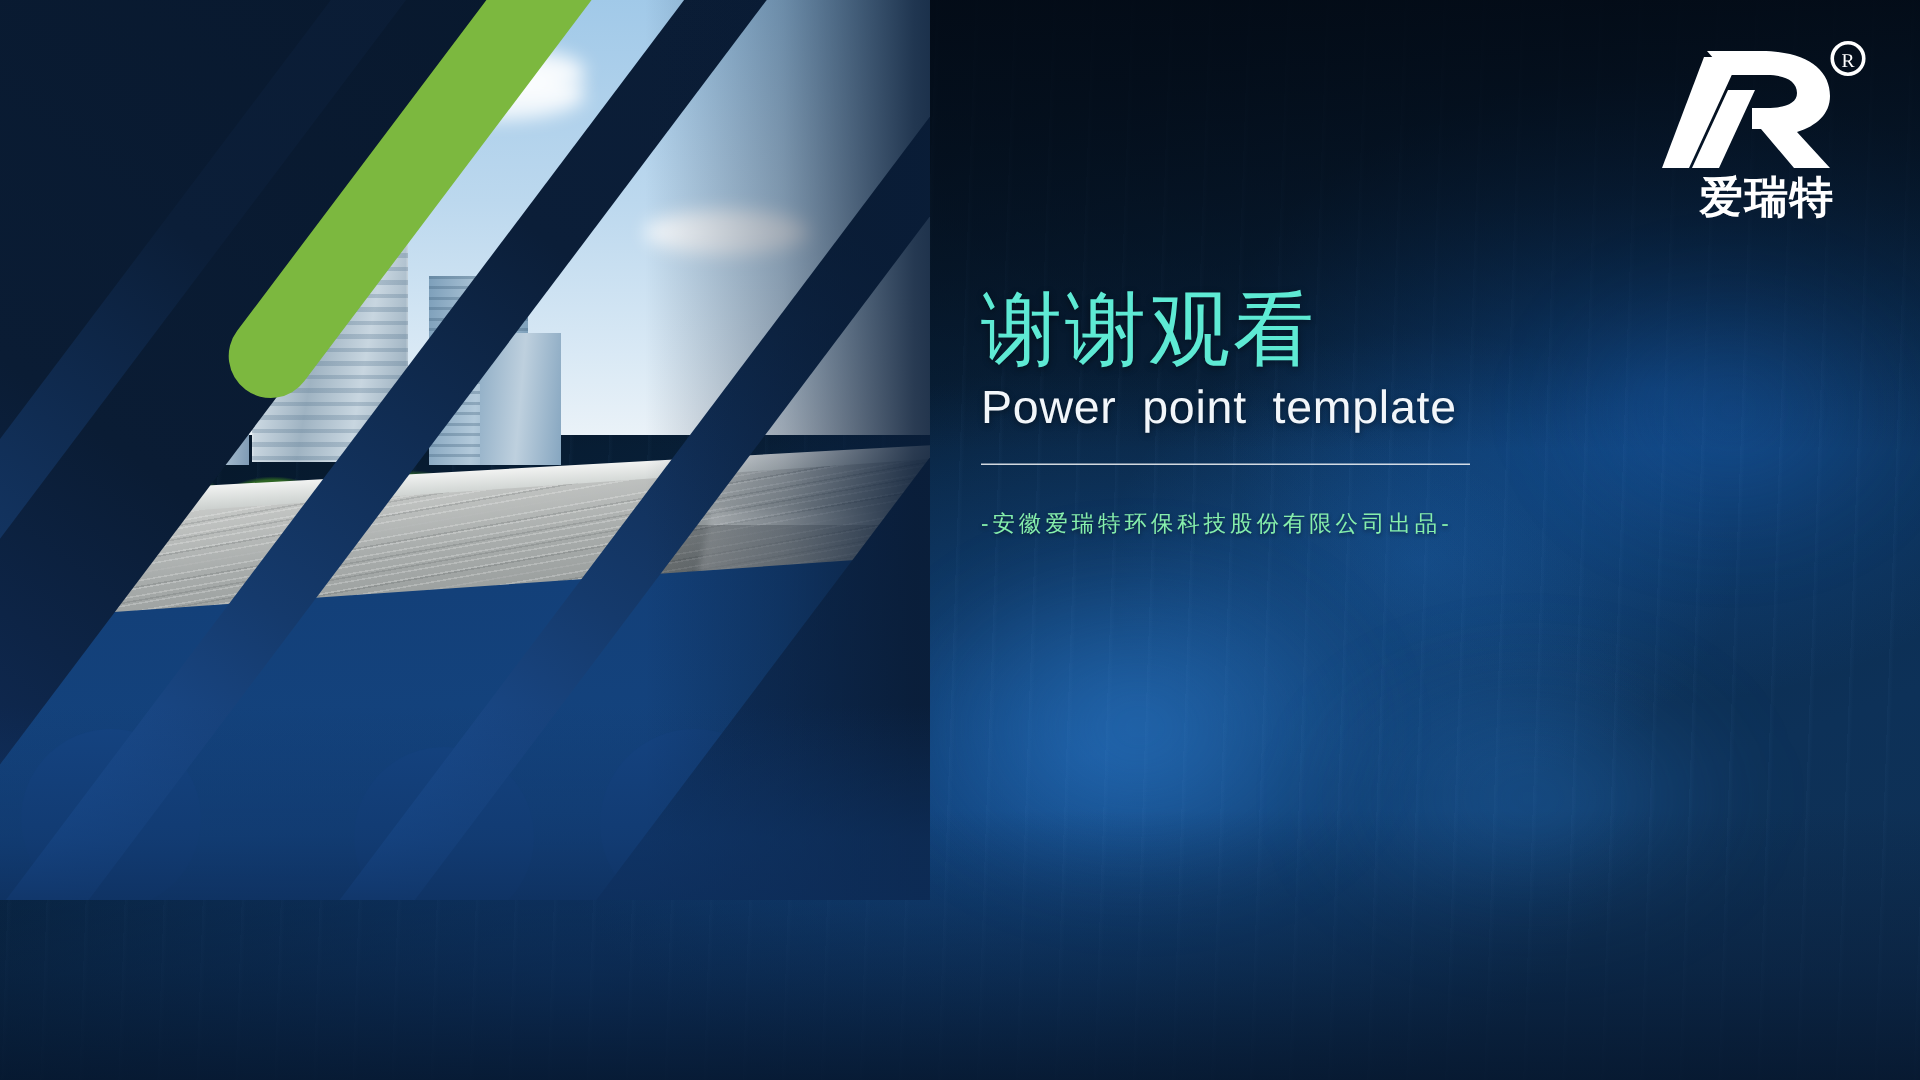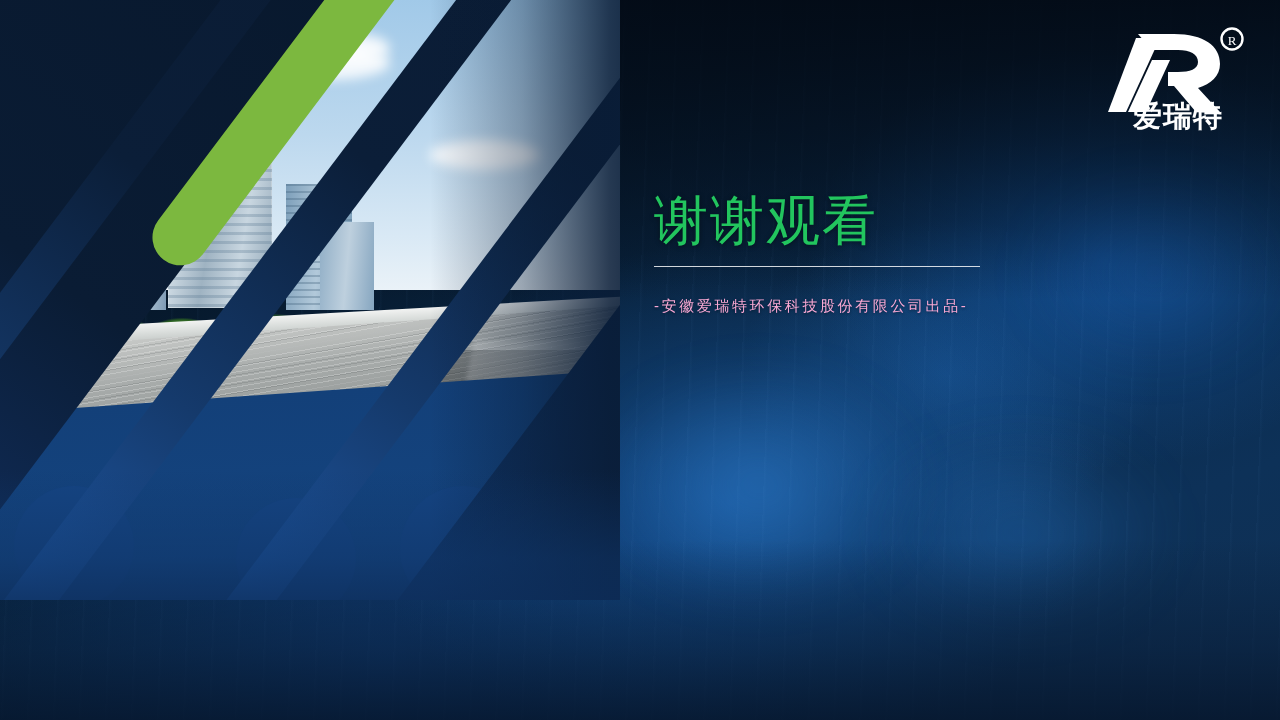--- a/index.html
+++ b/index.html
@@ -146,34 +146,34 @@
     transform:rotate(37deg);transform-origin:center center;}
 
   
   .art-fade{position:absolute;left:430px;top:0;width:230px;height:620px;
     background:linear-gradient(90deg,rgba(8,24,46,0) 0%,rgba(8,26,50,.35) 40%,rgba(9,28,54,.85) 78%,rgba(10,30,57,1) 100%);}
   .art-fade-b{position:absolute;left:0;top:470px;width:660px;height:160px;
     background:linear-gradient(180deg,rgba(17,60,116,0) 0%,rgba(15,52,102,.55) 55%,rgba(13,44,88,.95) 100%);}
 
   
   .content{position:absolute;left:654px;top:192px;width:560px;}
-  .title-cn{font-size:54px;line-height:1.06;color:#22c55e;font-weight:400;
+  .title-cn{font-size:54px;line-height:1.06;color:#5eead4;font-weight:400;
     letter-spacing:2px;text-shadow:0 1px 5px rgba(0,0,0,.45);}
   .title-en{font-size:31px;line-height:1.25;color:#f2f6fa;font-weight:400;
     letter-spacing:.5px;margin-top:4px;word-spacing:8px;text-shadow:0 1px 4px rgba(0,0,0,.4);}
   .rule{margin-top:17px;width:326px;height:1px;background:rgba(255,255,255,.82);}
-  .sub-cn{margin-top:30px;font-size:15px;color:#f9a8d4;letter-spacing:2.6px;
+  .sub-cn{margin-top:30px;font-size:15px;color:#86efac;letter-spacing:2.6px;
     text-shadow:0 1px 3px rgba(0,0,0,.45);}
   .sub-en{margin-top:14px;font-size:16.5px;line-height:1.42;color:#dfe8f2;
     letter-spacing:2.3px;text-shadow:0 1px 3px rgba(0,0,0,.45);max-width:512px;}
 
   
   .logo{position:absolute;left:1108px;top:26px;width:140px;height:132px;}
   .logo svg{display:block;}
-  .logo-cn{position:absolute;left:6px;top:76px;width:128px;text-align:center;
+  .logo-cn{position:absolute;left:6px;top:92px;width:128px;text-align:center;
     font-size:29px;font-weight:700;color:#fff;letter-spacing:1px;line-height:1;}
 </style>
 </head>
 <body>
 
 <div class="slide">
 
   <div class="bg-base"></div>
   <div class="bg-glow-a"></div>
   <div class="bg-glow-b"></div>
@@ -226,20 +226,21 @@
     </div>
 
     <div class="green-stripe"></div>
 
     <div class="art-fade"></div>
     <div class="art-fade-b"></div>
   </div>
 
   <div class="content">
     <div class="title-cn">谢谢观看</div>
+    <div class="title-en">Power  point  template</div>
     <div class="rule"></div>
     <div class="sub-cn">-安徽爱瑞特环保科技股份有限公司出品-</div>
   </div>
 
   <div class="logo">
     <svg width="140" height="92" viewBox="0 0 140 92">
       <path fill="#ffffff" d="M30 8 L66 8 C96 8 112 20 112 38 C112 50 103 58 90 62 L112 86 L88 86 L66 60 L60 60 L60 46 L70 46 C82 46 90 43 90 36 C90 28 82 24 70 24 L44 24 Z"></path>
       <path fill="#ffffff" d="M28 12 L52 12 L18 86 L0 86 Z"></path>
       <path fill="#ffffff" d="M44 34 L62 34 L38 86 L20 86 Z"></path>
       <g fill="none" stroke="#ffffff" stroke-width="2.4">

